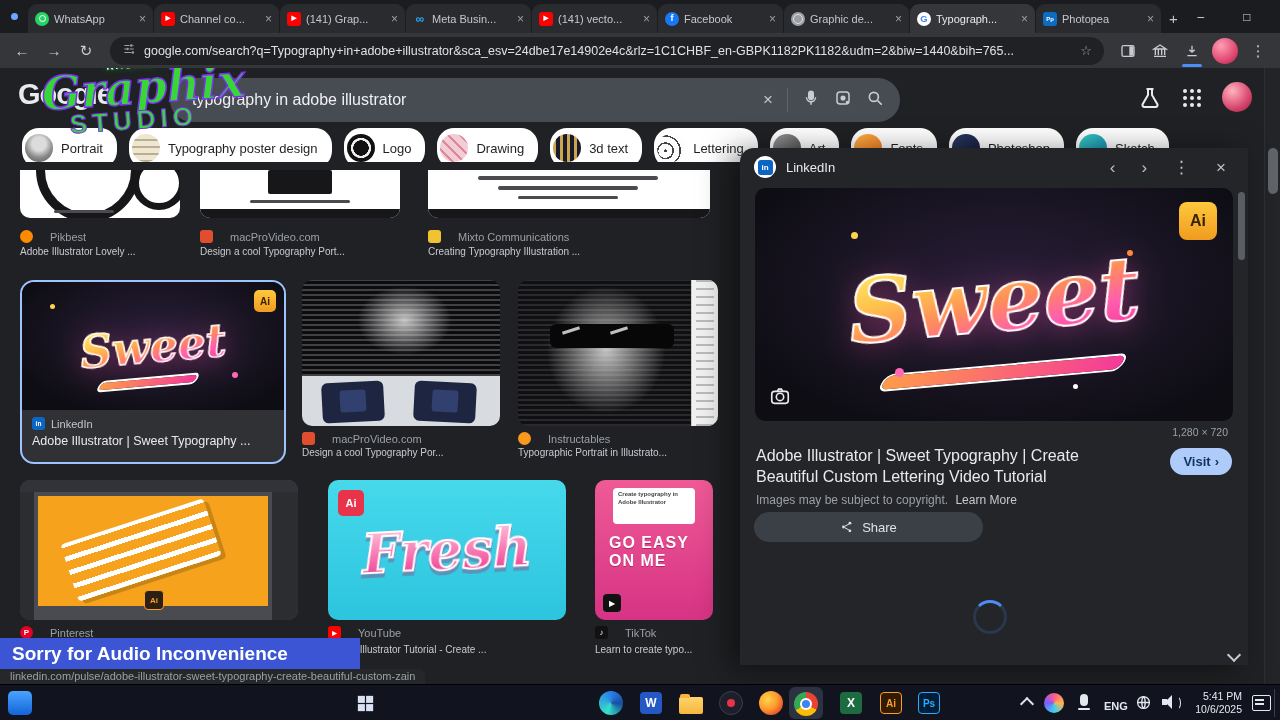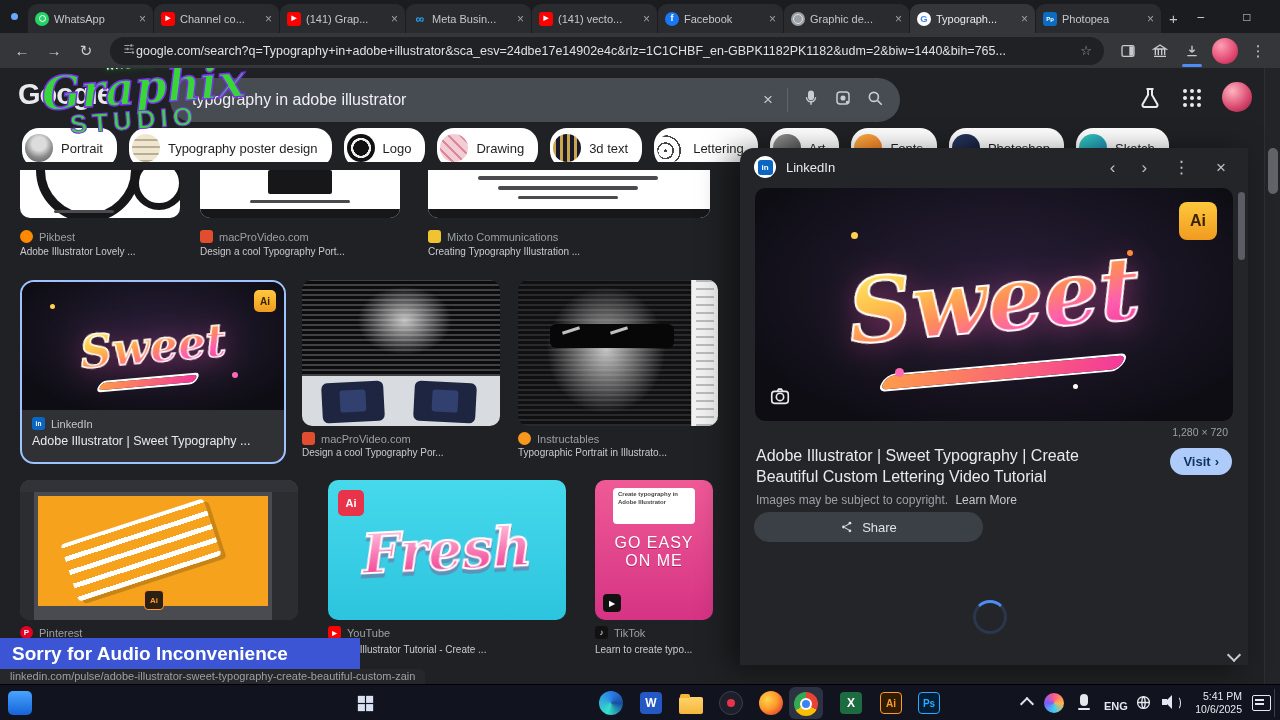--- a/index.html
+++ b/index.html
@@ -22,21 +22,21 @@
   .f-g{background:#fff;color:#4285f4;border-radius:50%;font-size:9.5px}
   .f-pp{background:#0b6cc1;font-size:6px}
   .tab .lbl{flex:1;overflow:hidden;white-space:nowrap}
   .tab .x{font-size:12px;color:#9aa0a6;padding-left:2px}
   .newtab{width:26px;height:26px;margin:0 0 2px 7px;display:flex;align-items:center;justify-content:center;color:#c3c7cd;font-size:15px}
   .winctl{margin-left:auto;display:flex;height:33px}
   .wbtn{width:46px;display:flex;align-items:center;justify-content:center;color:#d6d9de;font-size:12px}
   
   .toolbar{position:absolute;left:0;top:33px;width:1280px;height:35px;background:#35363a;display:flex;align-items:center;padding:0 8px;gap:4px;box-sizing:border-box}
   .navbtn{width:28px;height:28px;border-radius:50%;display:flex;align-items:center;justify-content:center;color:#c7cbd1;font-size:15px;flex:0 0 auto}
-  .addr{display:flex;align-items:center;height:28px;background:#202124;border-radius:14px;flex:1;margin:7px 6px;padding:0 12px;font-size:12.5px;min-width:0}
+  .addr{display:flex;align-items:center;height:28px;background:#202124;border-radius:14px;flex:1;margin:7px 6px;padding:0 12px;gap:8px;font-size:12.5px;min-width:0}
   .addr .url{white-space:nowrap;overflow:hidden;flex:1;color:#dfe1e5}
   .astar{color:#9aa0a6;font-size:13px}
   .tbico{width:28px;height:28px;display:flex;align-items:center;justify-content:center;position:relative;flex:0 0 auto}
   .dl::after{content:"";position:absolute;left:4px;right:4px;bottom:-2px;height:3px;background:#4c8df6;border-radius:2px}
   .avatar-sm{width:26px;height:26px;border-radius:50%;background:radial-gradient(circle at 35% 30%,#ff9db4,#e14a72 60%,#a12347);flex:0 0 auto;margin:0 2px}
   
   .content{position:absolute;left:0;top:68px;width:1280px;height:616px;background:#202124;overflow:hidden}
   .glogo{position:absolute;left:18px;top:10px;font-size:29px;font-weight:bold;letter-spacing:-1px;color:#e8eaed}
   .wm{position:absolute;left:42px;top:-10px;width:210px;transform:rotate(-4deg);z-index:20;pointer-events:none}
   .wm-top{font-size:10px;font-weight:bold;letter-spacing:2px;color:#f2fff4;text-align:center;width:150px;margin-left:30px;text-shadow:0 0 6px #1f9e3c,0 0 2px #1f9e3c}
@@ -61,21 +61,21 @@
   .ct6{background:linear-gradient(135deg,#999,#444)}
   .ct7{background:linear-gradient(135deg,#ffb347,#f2711c)}
   .ct8{background:linear-gradient(135deg,#2a3a66,#121a33)}
   .ct9{background:linear-gradient(135deg,#35d0c0,#1a7ab0)}
   
   .r1thumb{position:absolute;top:102px;height:48px;background:#fff;border-radius:0 0 10px 10px;overflow:hidden}
   .art-ring{position:absolute;border:9px solid #17171a;border-radius:50%}
   .art-bar{position:absolute;background:#4a4a4f;border-radius:2px}
   .art-band{position:absolute;bottom:0;left:0;right:0;height:9px;background:#17171a}
   .art-block{position:absolute;background:#17171a;border-radius:2px}
-  .srcrow{position:absolute;display:flex;align-items:center;gap:6px;color:#9aa0a6;font-size:11px;white-space:nowrap}
+  .srcrow{position:absolute;display:flex;align-items:center;gap:17px;color:#9aa0a6;font-size:11px;white-space:nowrap}
   .restitle{position:absolute;color:#c7cbd0;font-size:10px;white-space:nowrap;overflow:hidden}
   .fv{width:13px;height:13px;border-radius:3px;display:inline-flex;align-items:center;justify-content:center;font-size:6.5px;color:#fff;font-weight:bold;flex:0 0 13px;line-height:1}
   .fv-pikbest{background:#ff8a00;border-radius:50%}
   .fv-mac{background:#e04e2f}
   .fv-mixto{background:#f0c330}
   .fv-inst{background:#f8991d;border-radius:50%}
   .fv-pin{background:#e60023;border-radius:50%;font-size:8px}
   .fv-yt{background:#f00;font-size:6px}
   .fv-tt{background:#111;font-size:8px}
   
@@ -107,21 +107,21 @@
   .aiui-left{position:absolute;left:0;top:12px;bottom:0;width:14px;background:#2c2d31}
   .aiui-right{position:absolute;right:0;top:12px;bottom:0;width:26px;background:#2c2d31}
   .aiui-canvas{position:absolute;left:18px;top:16px;right:30px;bottom:14px;background:#f6a21c}
   .canvas-script{position:absolute;left:46px;top:40px;width:150px;height:60px;transform:rotate(-18deg);background:repeating-linear-gradient(0deg,#fff 0 5px,transparent 5px 14px);border-radius:4px;box-shadow:4px 4px 0 rgba(0,0,0,.18)}
   .mini-ai{position:absolute;left:124px;bottom:10px;width:18px;height:18px;background:#2b2012;color:#ff9a2e;font-size:8px;font-weight:bold;border-radius:4px;display:flex;align-items:center;justify-content:center;border:1px solid #ff9a2e}
   .fresh-art{background:linear-gradient(180deg,#46d9ec,#2cc4de)}
   .fresh-word{font-family:"DejaVu Serif",serif;font-style:italic;font-weight:bold;font-size:54px;background:linear-gradient(180deg,#ffc1dd 10%,#f2549e 75%);-webkit-background-clip:text;background-clip:text;color:transparent;-webkit-text-stroke:2px #fff;transform:rotate(-3deg);filter:drop-shadow(0 4px 0 rgba(180,20,90,.3))}
   .tt-art{background:linear-gradient(180deg,#ef5a96,#d63384)}
   .tt-card{position:absolute;left:18px;top:8px;width:82px;height:36px;background:#fff;border-radius:4px;padding:3px 5px;box-sizing:border-box}
   .tt-cardtext{font-size:6px;color:#444;line-height:1.25;font-weight:bold}
-  .tt-word{position:absolute;left:14px;top:54px;width:90px;font-size:16px;font-weight:normal;color:#fff;text-align:center;line-height:1.15;letter-spacing:1px;text-shadow:0 1px 0 rgba(140,20,70,.6)}
+  .tt-word{position:absolute;left:14px;top:54px;width:90px;font-size:16px;font-weight:bold;color:#fff;line-height:1.15;letter-spacing:1px;text-shadow:0 1px 0 rgba(140,20,70,.6)}
   .playbadge{position:absolute;left:8px;bottom:8px;width:18px;height:18px;background:#111;border-radius:4px;color:#fff;font-size:8px;display:flex;align-items:center;justify-content:center}
   
   .caption{position:absolute;left:0;top:570px;width:360px;height:31px;background:#3c55d4;color:#fff;font-size:19px;font-weight:bold;line-height:31px;padding-left:12px;box-sizing:border-box;z-index:40;white-space:nowrap}
   .statusbar{position:absolute;left:0;top:601px;height:15px;background:#26272b;color:#9aa0a6;font-size:11px;line-height:15px;padding:0 10px;border-radius:0 6px 0 0;z-index:40;white-space:nowrap}
   
   .panel{position:absolute;left:740px;top:80px;width:508px;height:517px;background:#242529;border-radius:14px 0 0 0;box-shadow:-10px 4px 30px rgba(0,0,0,.5);z-index:30}
   .phead{height:38px;display:flex;align-items:center;padding:0 14px;gap:10px}
   .li-circle{width:22px;height:22px;border-radius:50%;background:#fff;display:flex;align-items:center;justify-content:center}
   .li-sq{width:15px;height:15px;border-radius:3px;background:#0a66c2;color:#fff;font-size:8px;font-weight:bold;display:flex;align-items:center;justify-content:center}
   .pname{font-size:13px;color:#e8eaed}

